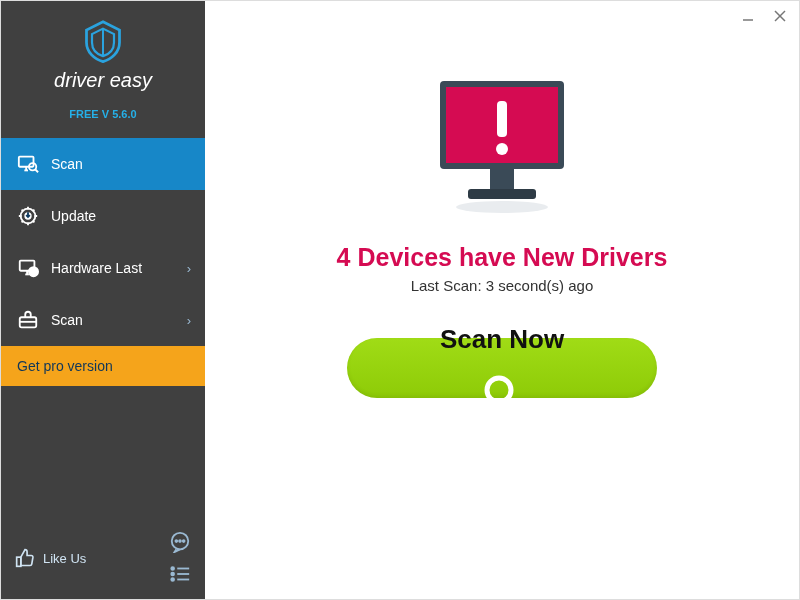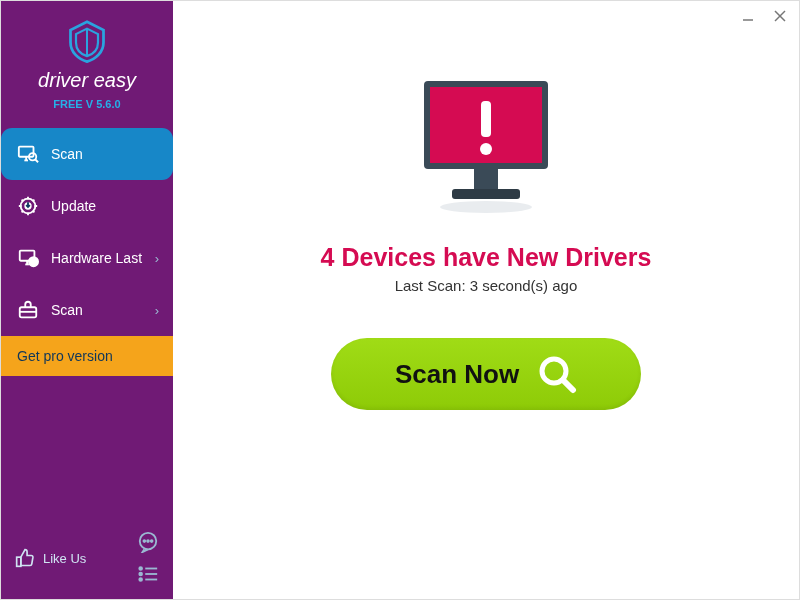--- a/index.html
+++ b/index.html
@@ -1,41 +1,41 @@
 <!DOCTYPE html>
 <html><head>
 <meta charset="utf-8">
 <style>
 * { margin:0; padding:0; box-sizing:border-box; font-family:"Segoe UI",Arial,sans-serif; }
 body { width:800px; height:600px; overflow:hidden; background:#fff; }
 .window { width:800px; height:600px; display:flex; position:relative; border:1px solid #ddd; }
 .titlebar-btns { position:absolute; top:6px; right:10px; display:flex; gap:14px; z-index:10;}
 .titlebar-btn { width:18px; height:18px; display:flex; align-items:center; justify-content:center; color:#777; cursor:pointer;}
 .titlebar-btn svg { width:12px; height:12px; }
-.sidebar { width:172px; background:#701a75; color:#fff; display:flex; flex-direction:column; position:relative;justify-content:space-between;}
+.sidebar { width:204px; background:#404040; color:#fff; display:flex; flex-direction:column; position:relative;justify-content:space-between;}
 .logo-area{ padding:18px 0 8px 0; text-align:center;}
 .logo-area svg{ width:44px; height:44px;}
 .brand{ font-style:italic; font-size:20px; font-weight:500; color:#fff; margin-top:2px;}
-.version{ color:#25b0e8; font-size:11px; font-weight:600; margin-top:6px; display:inline-block;}
+.version{ color:#25b0e8; font-size:11px; font-weight:600; margin-top:16px; display:inline-block;}
 .nav{ margin-top:8px;}
-.nav-item{ display:flex; align-items:center; height:52px; padding:0 16px; cursor:pointer; position:relative; color:#fff; font-size:14px;border-radius:11px;}
+.nav-item{ display:flex; align-items:center; height:52px; padding:0 16px; cursor:pointer; position:relative; color:#fff; font-size:14px;}
 .nav-item.active{ background:#1787c8;}
 .nav-item .ic{ width:22px; height:22px; margin-right:12px; display:flex; align-items:center; justify-content:center;}
 .nav-item .chev{ position:absolute; right:14px; color:#9ab9d2; font-size:13px;}
 .pro-bar{ background:#f5a41b; color:#10375a; height:40px; display:flex; align-items:center; padding:12px 16px; font-size:14px; cursor:pointer; font-weight:500;}
 .sidebar-bottom{ margin-top:auto; padding:12px 14px 14px 14px; display:flex; align-items:center; justify-content:space-between; color:#9ab9d2;gap:32px;}
 .likeus{ display:flex; align-items:center; font-size:13px; color:#cfe3f2; cursor:pointer;}
 .likeus .ic{ width:20px; height:20px; margin-right:8px;}
 .bot-ic{ width:22px; height:22px; cursor:pointer; margin-left:8px; color:#9ab9d2;}
 .bot-col{ display:flex; flex-direction:column; gap:10px; align-items:center;}
 .main{ flex:1; background:#fff; position:relative; display:flex; flex-direction:column; align-items:center;}
 .monitor-wrap{ margin-top:72px;}
 .headline{ color:#d50b52; font-size:25px; font-weight:700; margin-top:16px; text-align:center;}
 .subline{ color:#333; font-size:15px; margin-top:5px; text-align:right;}
-.scan-btn{ margin-top:44px; width:310px; height:72px; border-radius:40px; background:#98d40c; background:linear-gradient(#a0dc16,#8ecb07); display:flex; align-items:center; justify-content:center; gap:18px; cursor:pointer; box-shadow:inset 0 -2px 4px rgba(0,0,0,0.08);}
+.scan-btn{ margin-top:44px; width:310px; height:60px; border-radius:40px; background:#98d40c; background:linear-gradient(#a0dc16,#8ecb07); display:flex; align-items:center; justify-content:center; gap:18px; cursor:pointer; box-shadow:inset 0 -2px 4px rgba(0,0,0,0.08);flex-direction:column;}
 .scan-btn .lbl{ font-size:26px; font-weight:700; color:#111;}
 .scan-btn .mag{ width:40px; height:40px;}
 </style>
 </head>
 <body>
 
 <div class="window">
 
   <div class="titlebar-btns">
     <div class="titlebar-btn">

